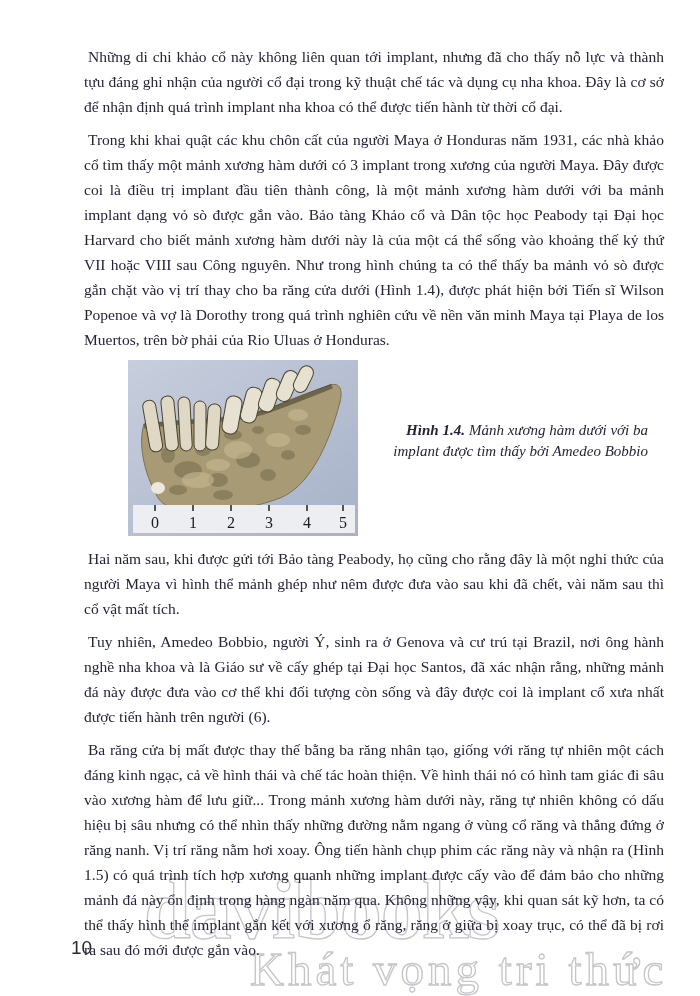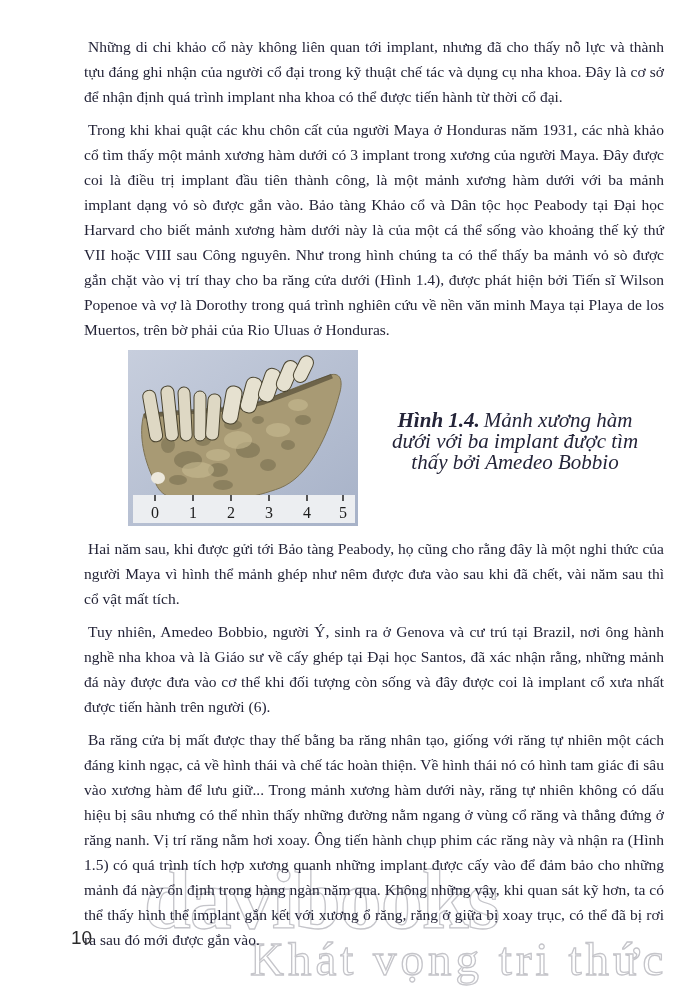--- a/index.html
+++ b/index.html
@@ -4,21 +4,21 @@
 <style>
   html,body{margin:0;padding:0;}
   body{
     width:700px;height:996px;
     background:#ffffff;
     font-family:"Liberation Serif","DejaVu Serif",serif;
     position:relative;
     overflow:hidden;
   }
   .page{
-    position:absolute;left:0;top:0;width:700px;height:803px;background:#ffffff;
+    position:absolute;left:0;top:10px;width:700px;height:803px;background:#ffffff;
   }
   .body-text{
     position:absolute;left:84px;top:34px;width:580px;
     color:#242438;
     font-size:15.5px;line-height:25px;
     text-align:justify;
     z-index:2;
   }
   .body-text p{
     margin:0 0 8px 0;
@@ -30,22 +30,22 @@
     margin:4px 0 10px 0;
     text-indent:0;
   }
   .photo{
     position:absolute;left:44px;top:0;width:230px;height:176px;
   }
   .photo svg{display:block;}
   .caption{
     position:absolute;left:298px;top:60px;width:266px;
     font-style:italic;
-    font-size:21px;line-height:21px;
-    text-align:center;
+    font-size:15px;line-height:21px;
+    text-align:right;
     color:#242438;
   }
   .caption .cap-label{
     font-weight:bold;
     margin-right:4px;
   }
   .page-number{
     position:absolute;left:71px;top:927px;
     font-family:"Liberation Sans","DejaVu Sans",sans-serif;
     font-size:19px;color:#2a2a2a;

